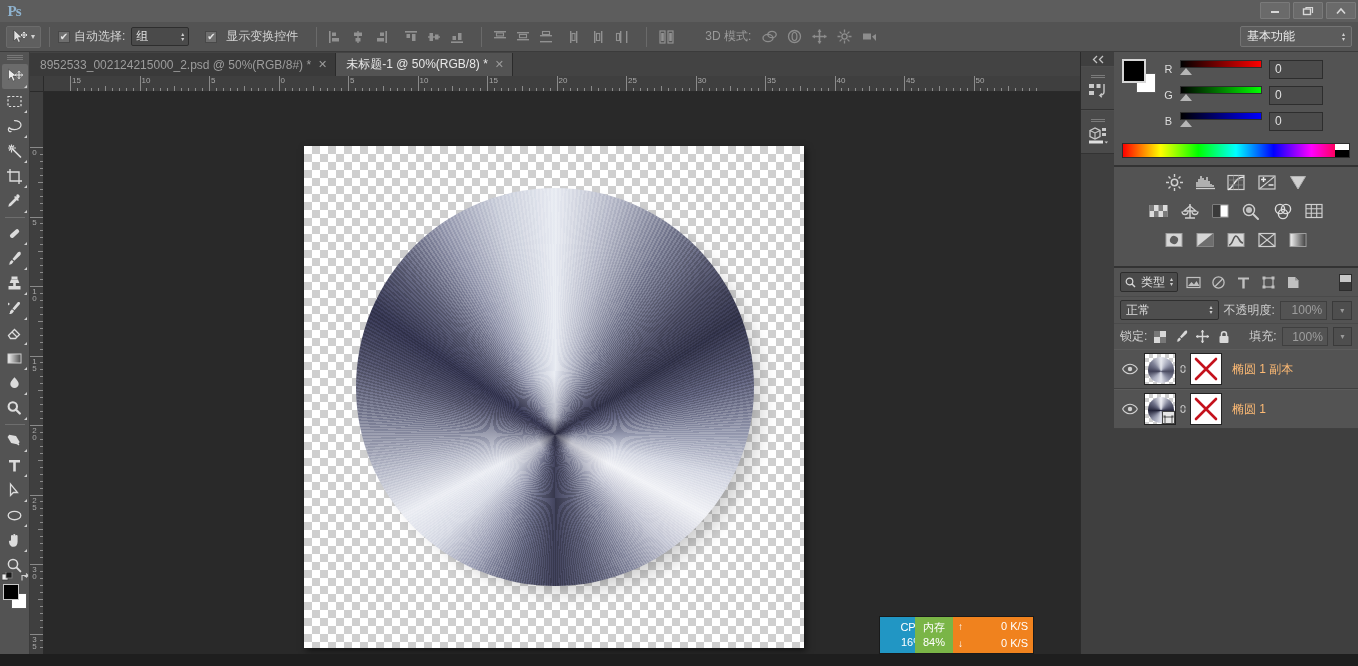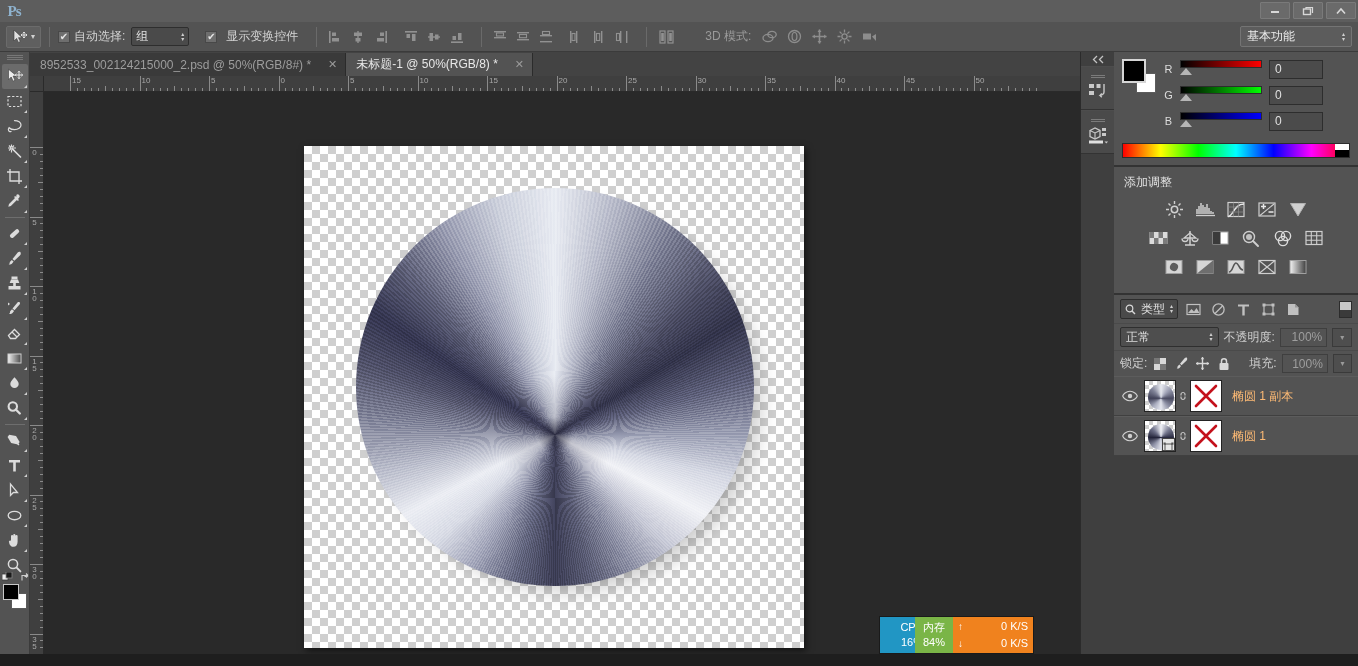--- a/index.html
+++ b/index.html
@@ -77,21 +77,21 @@
     display: flex; align-items: center; justify-content: space-between;
     padding: 0 6px; color: #ececec; font-size: 12px;
   }
 
   
   .tabbar {
     position: absolute; left: 30px; top: 52px; width: 1050px; height: 24px;
     background: #434343; display: flex; align-items: flex-end;
   }
   .doctab {
-    height: 23px; display: flex; align-items: center; gap: 17px;
+    height: 23px; display: flex; align-items: center; gap: 7px;
     padding: 0 8px 0 10px; font-size: 12px;
     background: #3a3a3a; color: #9d9d9d;
     border-right: 1px solid #2b2b2b;
   }
   .doctab.active { background: #535353; color: #e8e8e8; }
   .tab-x { font-size: 11px; color: #9b9b9b; }
 
   
   .toolbar {
     position: absolute; left: 0; top: 52px; width: 30px; height: 614px;
@@ -1044,21 +1044,20 @@
             </div>
         </div>
         <div class="spectrum">
           <div class="bw"></div>
         </div>
       </div>
     </div>
 
     <div class="panel">
       <div class="pbody" style="padding:5px 8px 7px;">
-        <div class="adj-title">添加调整</div>
 
         <div class="adj-row">
           <div class="adj-ico">
               <svg width="19" height="19" viewBox="0 0 19 19">
                 <circle cx="9.5" cy="9.5" r="3.2" fill="none" stroke="#cfcfcf" stroke-width="1.5"></circle>
                 <path d="M9.5 1v3M9.5 15v3M1 9.5h3M15 9.5h3M3.5 3.5l2 2M13.5 13.5l2 2M15.5 3.5l-2 2M5.5 13.5l-2 2" stroke="#cfcfcf" stroke-width="1.4"></path>
               </svg>
             </div>
           <div class="adj-ico">
               <svg width="21" height="19" viewBox="0 0 21 19">

